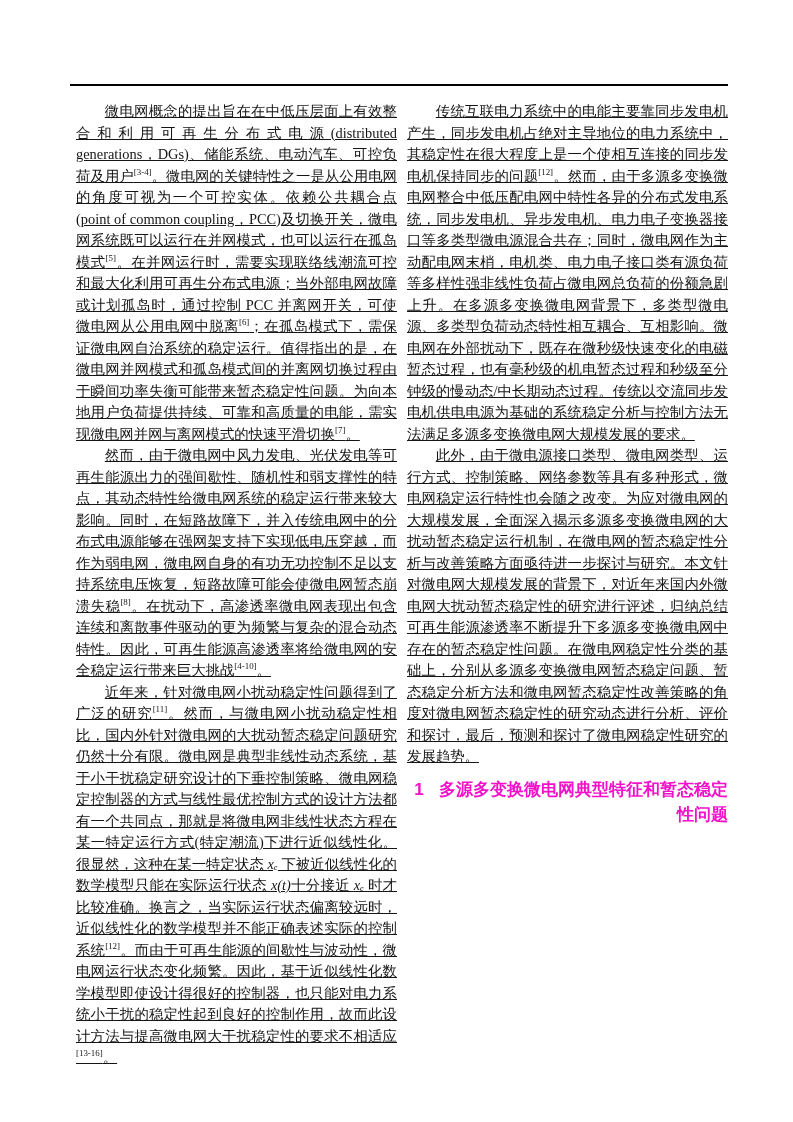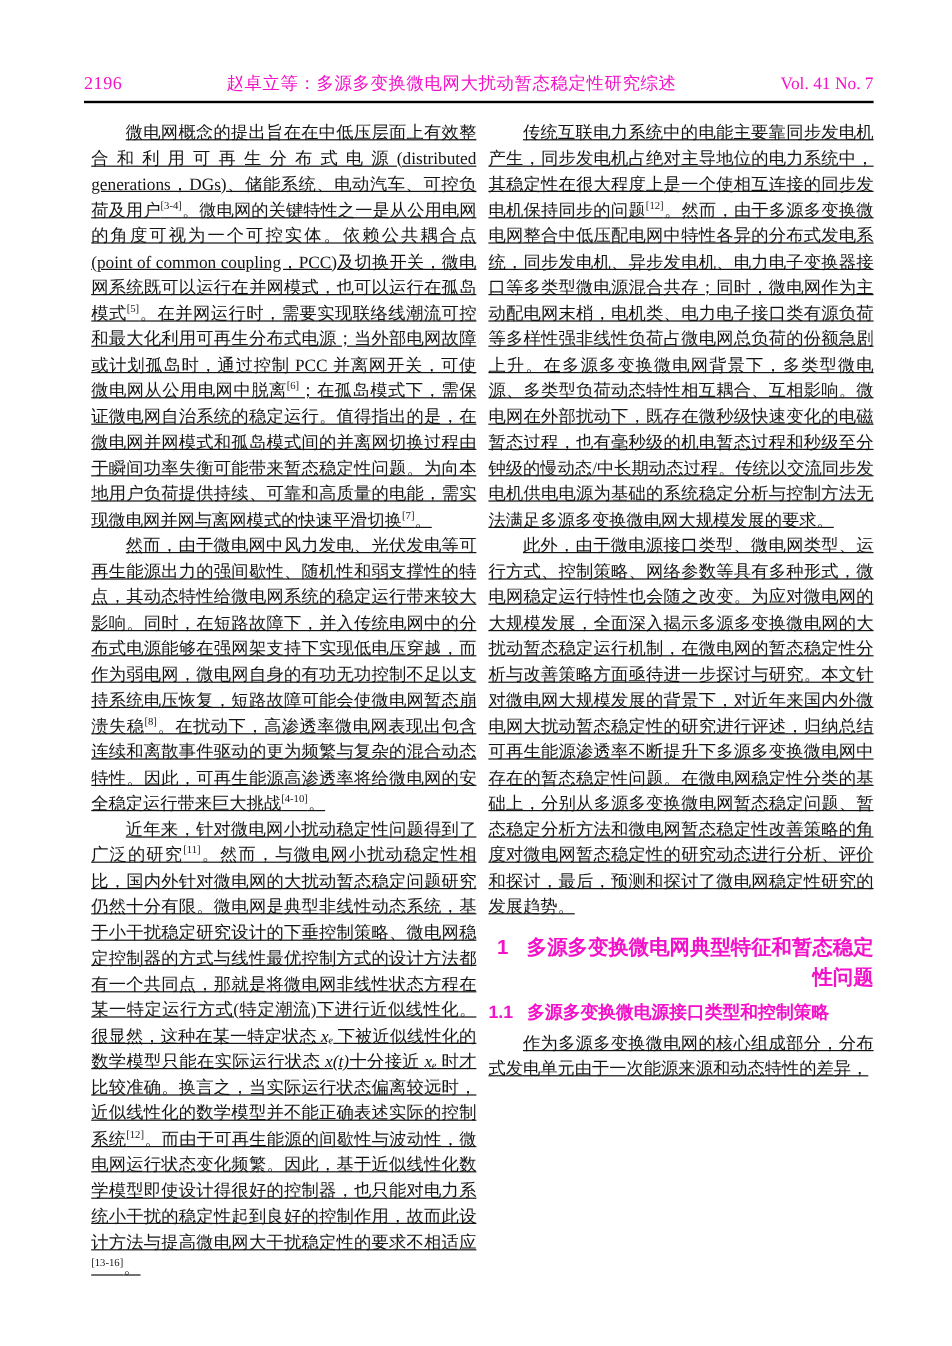--- a/index.html
+++ b/index.html
@@ -84,37 +84,30 @@
     margin: 7px 0 6px 0;
     text-align: left;
   }
   h3.subsection .num { margin-right: 0.8em; }
 </style>
 </head>
 <body>
 
 <div class="page">
 
-  <div class="header">
-    <span class="pageno">2196</span>
-    <span class="running-title">赵卓立等：多源多变换微电网大扰动暂态稳定性研究综述</span>
-    <span class="vol">Vol. 41 No. 7</span>
-  </div>
   <div class="header-rule"></div>
 
   <div class="col col-left">
     <p>微电网概念的提出旨在在中低压层面上有效整合和利用可再生分布式电源(distributed generations，DGs)、储能系统、电动汽车、可控负荷及用户<sup>[3-4]</sup>。微电网的关键特性之一是从公用电网的角度可视为一个可控实体。依赖公共耦合点(point of common coupling，PCC)及切换开关，微电网系统既可以运行在并网模式，也可以运行在孤岛模式<sup>[5]</sup>。在并网运行时，需要实现联络线潮流可控和最大化利用可再生分布式电源；当外部电网故障或计划孤岛时，通过控制 PCC 并离网开关，可使微电网从公用电网中脱离<sup>[6]</sup>；在孤岛模式下，需保证微电网自治系统的稳定运行。值得指出的是，在微电网并网模式和孤岛模式间的并离网切换过程由于瞬间功率失衡可能带来暂态稳定性问题。为向本地用户负荷提供持续、可靠和高质量的电能，需实现微电网并网与离网模式的快速平滑切换<sup>[7]</sup>。</p>
     <p>然而，由于微电网中风力发电、光伏发电等可再生能源出力的强间歇性、随机性和弱支撑性的特点，其动态特性给微电网系统的稳定运行带来较大影响。同时，在短路故障下，并入传统电网中的分布式电源能够在强网架支持下实现低电压穿越，而作为弱电网，微电网自身的有功无功控制不足以支持系统电压恢复，短路故障可能会使微电网暂态崩溃失稳<sup>[8]</sup>。在扰动下，高渗透率微电网表现出包含连续和离散事件驱动的更为频繁与复杂的混合动态特性。因此，可再生能源高渗透率将给微电网的安全稳定运行带来巨大挑战<sup>[4-10]</sup>。</p>
     <p>近年来，针对微电网小扰动稳定性问题得到了广泛的研究<sup>[11]</sup>。然而，与微电网小扰动稳定性相比，国内外针对微电网的大扰动暂态稳定问题研究仍然十分有限。微电网是典型非线性动态系统，基于小干扰稳定研究设计的下垂控制策略、微电网稳定控制器的方式与线性最优控制方式的设计方法都有一个共同点，那就是将微电网非线性状态方程在某一特定运行方式(特定潮流)下进行近似线性化。很显然，这种在某一特定状态 <i>xₑ</i> 下被近似线性化的数学模型只能在实际运行状态 <i>x(t)</i>十分接近 <i>xₑ</i> 时才比较准确。换言之，当实际运行状态偏离较远时，近似线性化的数学模型并不能正确表述实际的控制系统<sup>[12]</sup>。而由于可再生能源的间歇性与波动性，微电网运行状态变化频繁。因此，基于近似线性化数学模型即使设计得很好的控制器，也只能对电力系统小干扰的稳定性起到良好的控制作用，故而此设计方法与提高微电网大干扰稳定性的要求不相适应<sup>[13-16]</sup>。</p>
   </div>
 
   <div class="col col-right">
     <p>传统互联电力系统中的电能主要靠同步发电机产生，同步发电机占绝对主导地位的电力系统中，其稳定性在很大程度上是一个使相互连接的同步发电机保持同步的问题<sup>[12]</sup>。然而，由于多源多变换微电网整合中低压配电网中特性各异的分布式发电系统，同步发电机、异步发电机、电力电子变换器接口等多类型微电源混合共存；同时，微电网作为主动配电网末梢，电机类、电力电子接口类有源负荷等多样性强非线性负荷占微电网总负荷的份额急剧上升。在多源多变换微电网背景下，多类型微电源、多类型负荷动态特性相互耦合、互相影响。微电网在外部扰动下，既存在微秒级快速变化的电磁暂态过程，也有毫秒级的机电暂态过程和秒级至分钟级的慢动态/中长期动态过程。传统以交流同步发电机供电电源为基础的系统稳定分析与控制方法无法满足多源多变换微电网大规模发展的要求。</p>
     <p>此外，由于微电源接口类型、微电网类型、运行方式、控制策略、网络参数等具有多种形式，微电网稳定运行特性也会随之改变。为应对微电网的大规模发展，全面深入揭示多源多变换微电网的大扰动暂态稳定运行机制，在微电网的暂态稳定性分析与改善策略方面亟待进一步探讨与研究。本文针对微电网大规模发展的背景下，对近年来国内外微电网大扰动暂态稳定性的研究进行评述，归纳总结可再生能源渗透率不断提升下多源多变换微电网中存在的暂态稳定性问题。在微电网稳定性分类的基础上，分别从多源多变换微电网暂态稳定问题、暂态稳定分析方法和微电网暂态稳定性改善策略的角度对微电网暂态稳定性的研究动态进行分析、评价和探讨，最后，预测和探讨了微电网稳定性研究的发展趋势。</p>
 
     <h2 class="section"><span class="num">1</span><span>多源多变换微电网典型特征和暂态稳定性问题</span></h2>
 
-    <h3 class="subsection"><span class="num">1.1</span><span>多源多变换微电源接口类型和控制策略</span></h3>
 
-    <p>作为多源多变换微电网的核心组成部分，分布式发电单元由于一次能源来源和动态特性的差异，</p>
   </div>
 
 </div>
 
 </body></html>

